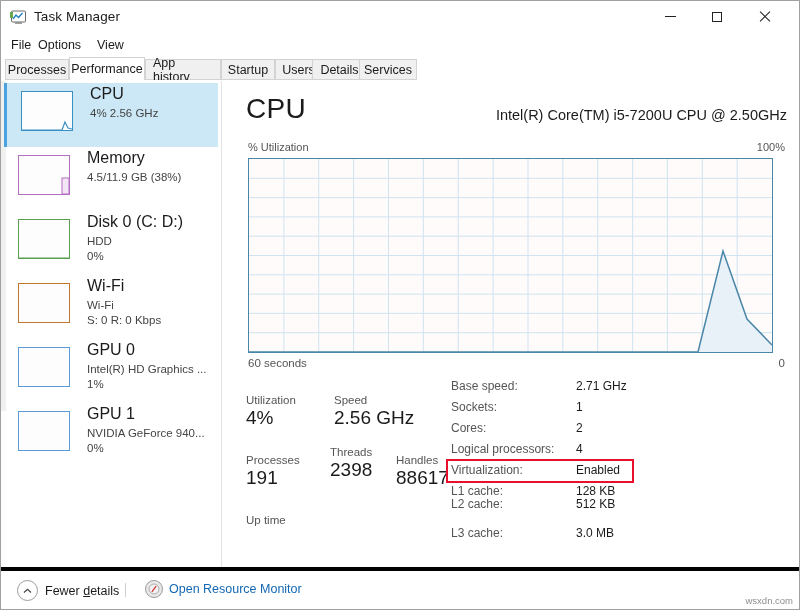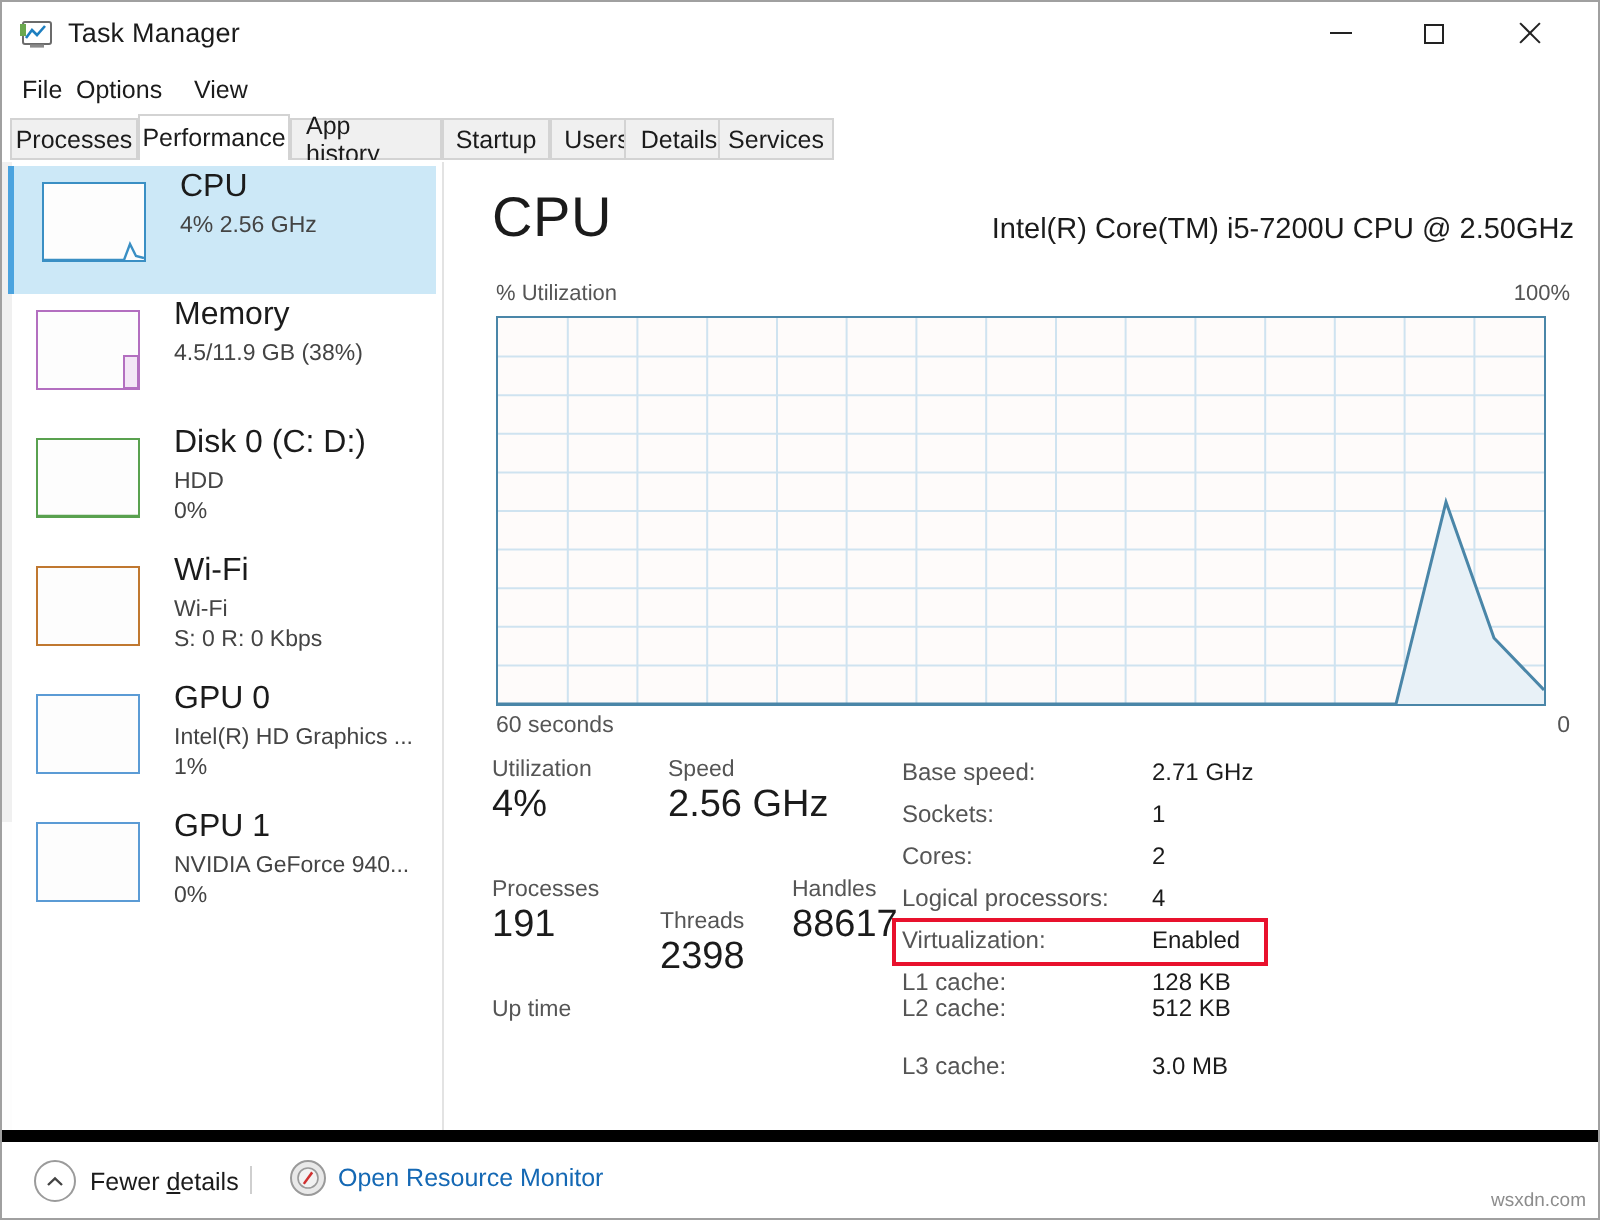--- a/index.html
+++ b/index.html
@@ -149,37 +149,37 @@
   .graph svg{display:block;}
   .axis-bottom-left{
     position:absolute;left:15px;top:276px;font-size:11.5px;color:#555;
   }
   .axis-bottom-right{
     position:absolute;right:8px;top:276px;font-size:11.5px;color:#555;
   }
 
   
   .stats-left{position:absolute;left:13px;top:298px;width:210px;}
-  .stat-block{position:absolute;}
+  .stat-block{position:absolute;margin-top:15px;}
   .stat-label{font-size:11.5px;color:#555;white-space:nowrap;}
   .stat-value{font-size:19px;color:#1b1b1b;margin-top:1px;white-space:nowrap;}
 
   .stats-right{position:absolute;left:218px;top:298px;width:250px;}
   .info-row{position:absolute;left:0;width:250px;height:21px;}
   .info-key{position:absolute;left:0;top:0;font-size:12px;color:#555;white-space:nowrap;}
   .info-val{position:absolute;left:125px;top:0;font-size:12px;color:#1b1b1b;white-space:nowrap;}
   .hl-box{
     position:absolute;left:-5px;top:-4px;width:188px;height:24px;
     border:2px solid #e8112d;box-sizing:border-box;
   }
 
   
   .statusbar{
     position:absolute;left:0;bottom:0;width:100%;height:38px;
-    background:#ffffff;border-top:6px solid #000000;
+    background:#ffffff;border-top:4px solid #000000;
   }
   .fewer{
     position:absolute;left:16px;top:9px;display:flex;align-items:center;
   }
   .chev-circle{
     width:19px;height:19px;border-radius:50%;border:1px solid #9b9b9b;
     display:inline-flex;align-items:center;justify-content:center;
     margin-right:7px;
   }
   .fewer-label{font-size:12.5px;color:#1b1b1b;}
@@ -356,21 +356,21 @@
           <div class="stat-value">4%</div>
         </div>
         <div class="stat-block" style="left:88px;top:0;">
           <div class="stat-label">Speed</div>
           <div class="stat-value">2.56 GHz</div>
         </div>
         <div class="stat-block" style="left:0;top:60px;">
           <div class="stat-label">Processes</div>
           <div class="stat-value">191</div>
         </div>
-        <div class="stat-block" style="left:84px;top:76px;">
+        <div class="stat-block" style="left:84px;top:52px;">
           <div class="stat-label">Threads</div>
           <div class="stat-value">2398</div>
         </div>
         <div class="stat-block" style="left:150px;top:60px;">
           <div class="stat-label">Handles</div>
           <div class="stat-value">88617</div>
         </div>
         <div class="stat-block" style="left:0;top:120px;">
           <div class="stat-label">Up time</div>
         </div>

